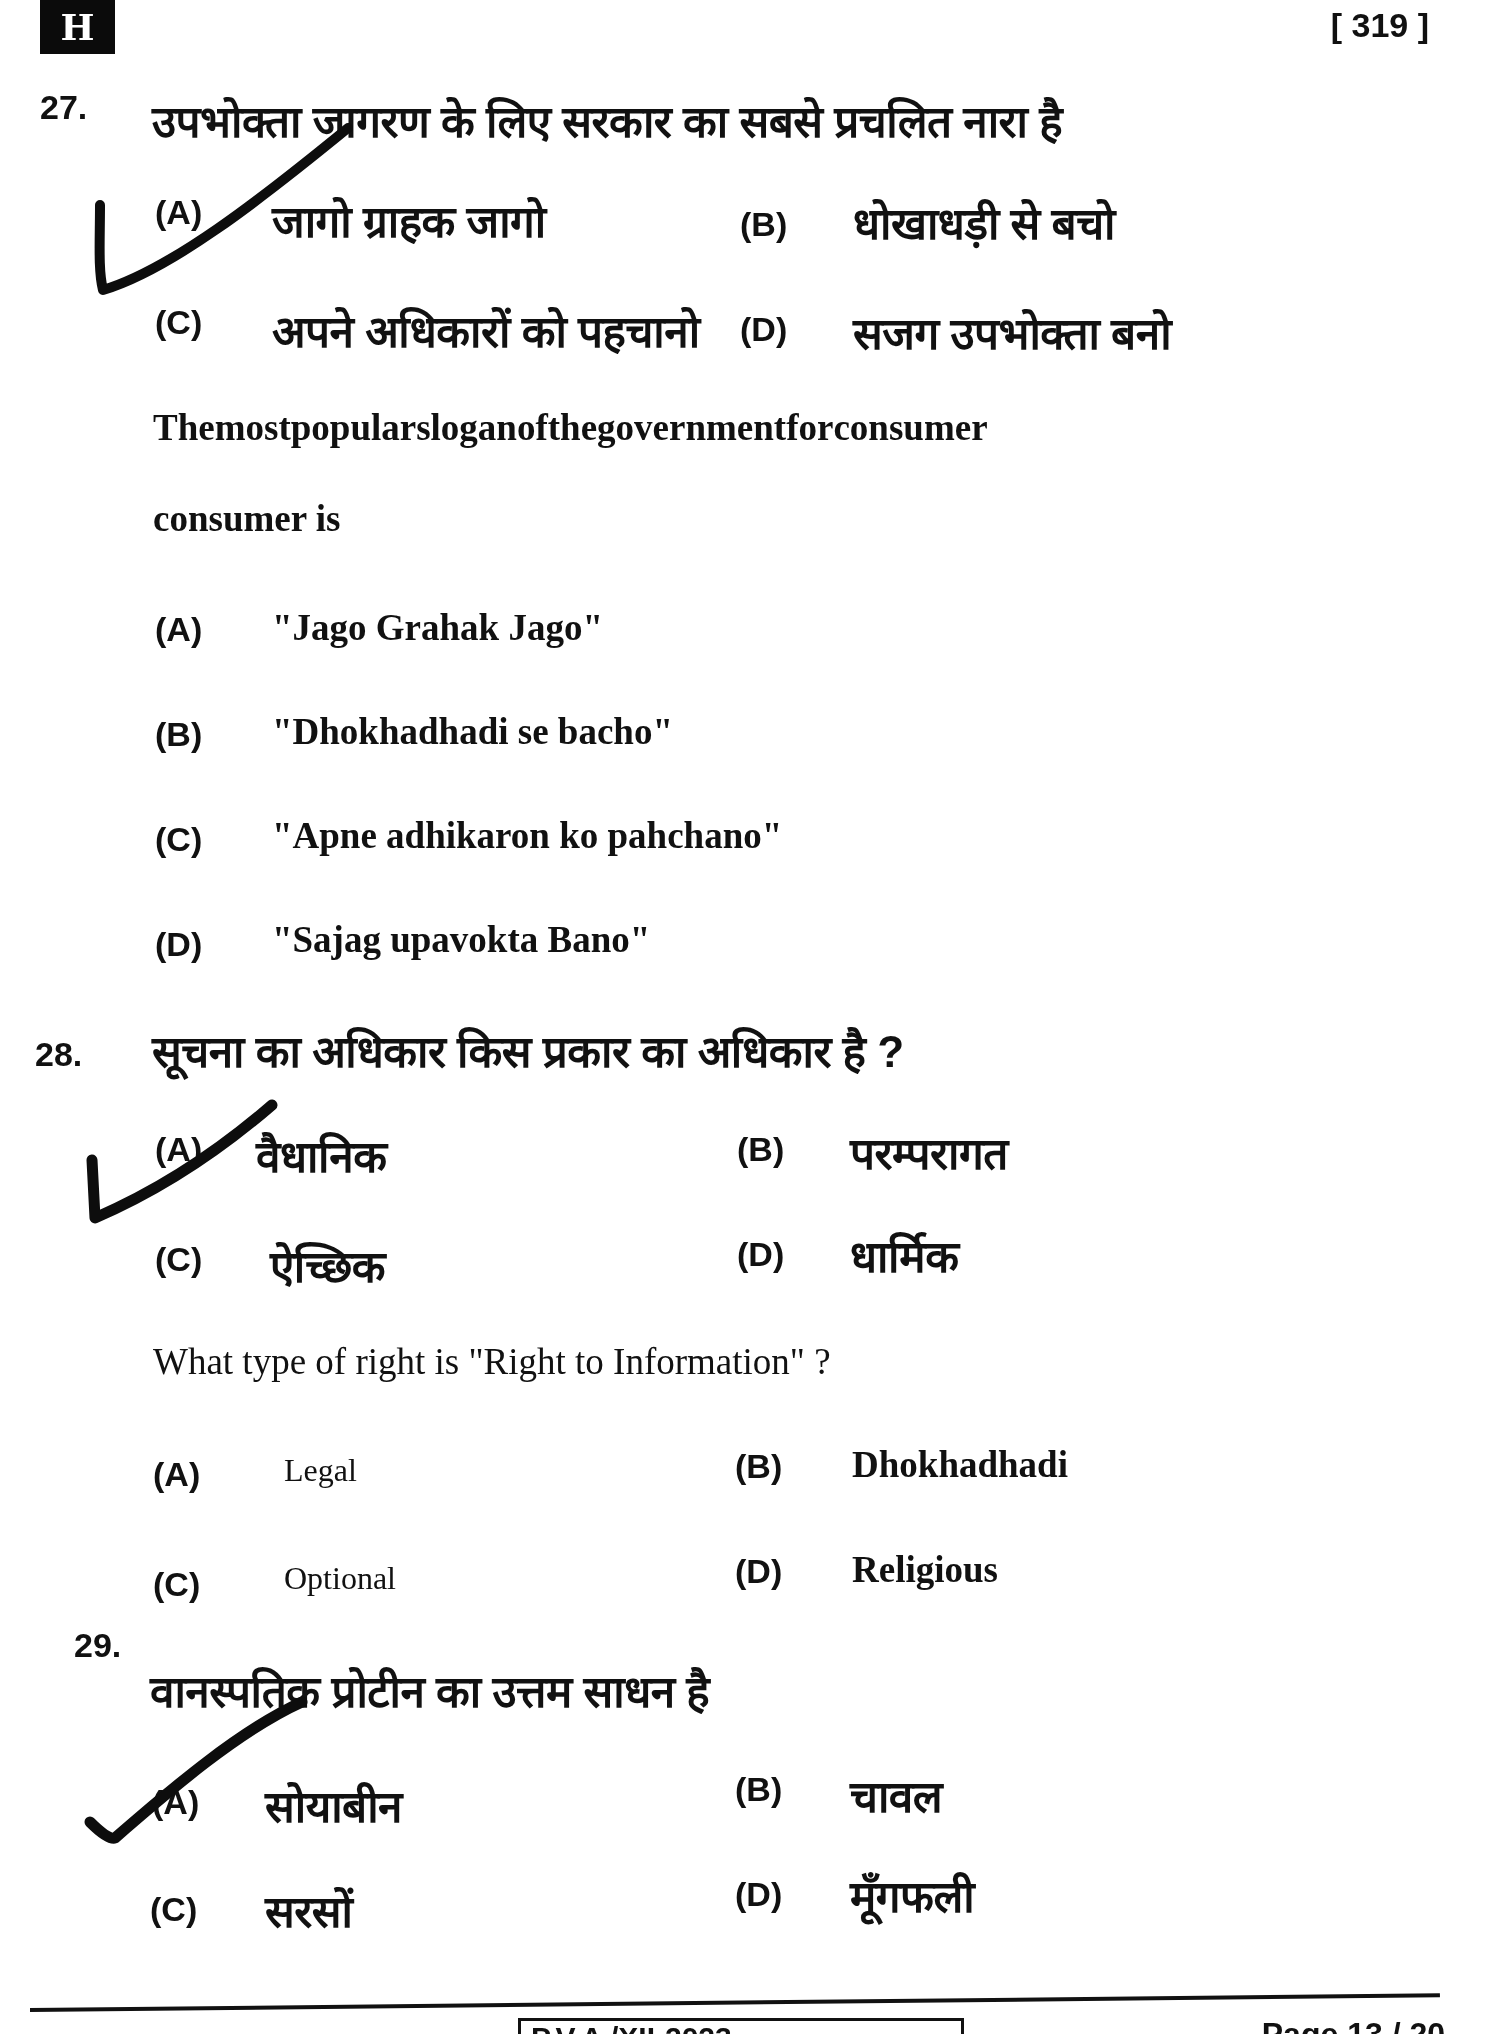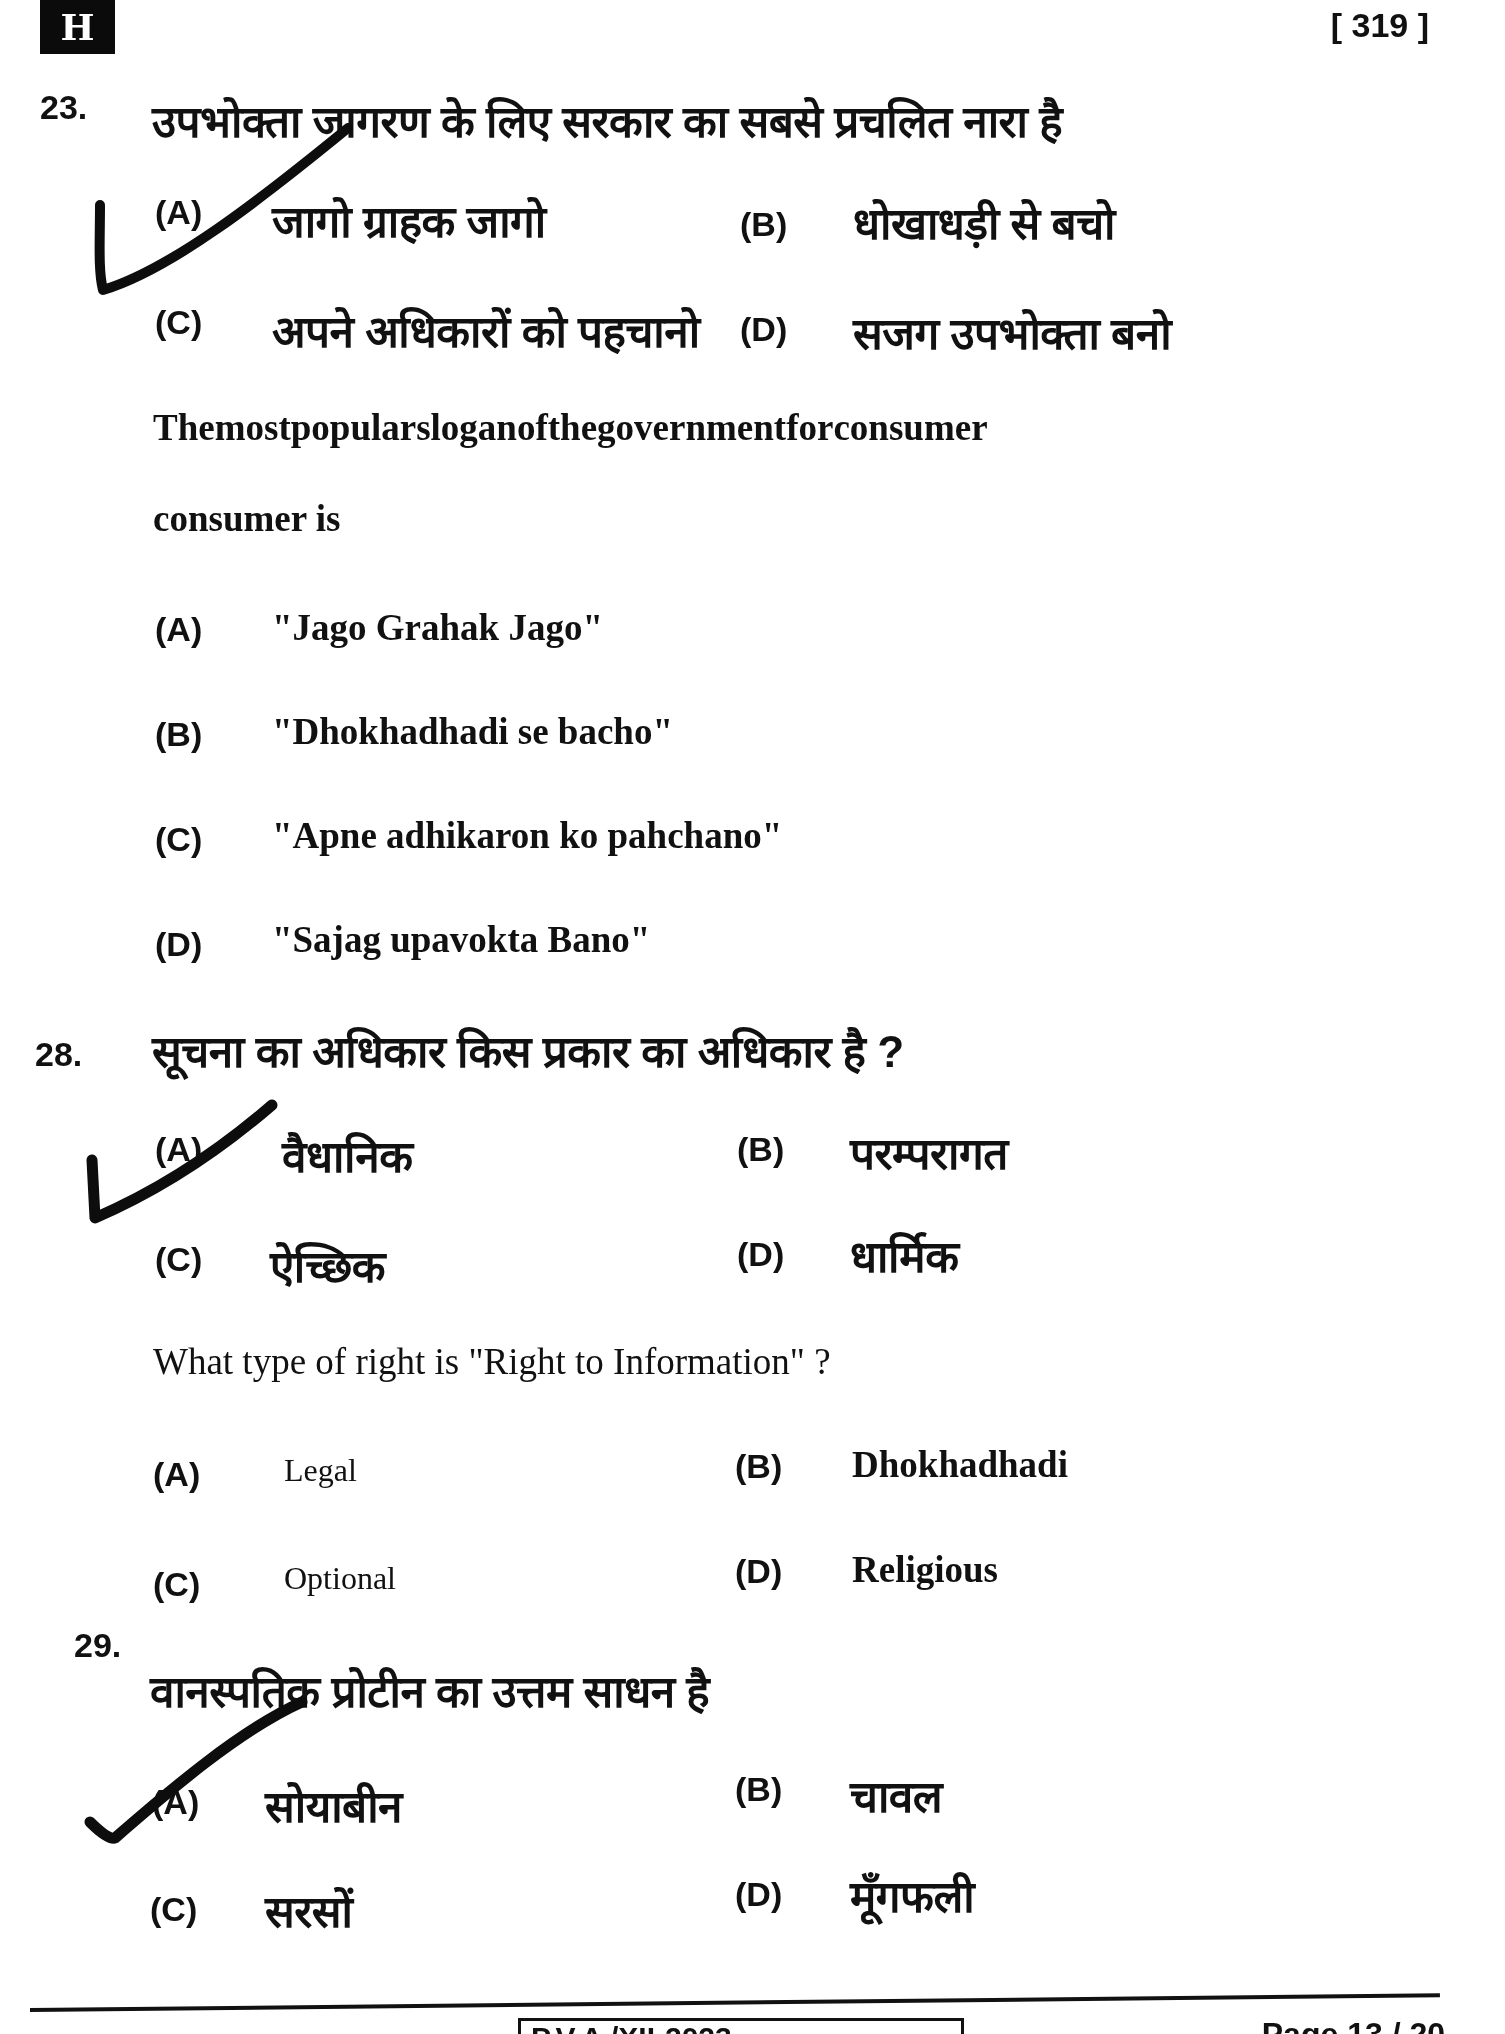--- a/index.html
+++ b/index.html
@@ -25,21 +25,21 @@
 </style>
 </head>
 <body>
 
 <div class="abs hbox">
   <span>H</span>
 </div>
 <div class="abs pageno">[ 319 ]</div>
 
 <section>
-  <div class="abs qnum" style="left:40px;top:88px;">23.</div>
+  <div class="abs qnum" style="left:40px;top:88px;">27.</div>
   <div class="abs hi" style="left:152px;top:90px;">उपभोक्ता जागरण के लिए सरकार का सबसे प्रचलित नारा है</div>
 
   <div class="abs lbl" style="left:155px;top:193px;">(A)</div>
   <div class="abs hi" style="left:272px;top:190px;">जागो ग्राहक जागो</div>
   <div class="abs lbl" style="left:740px;top:205px;">(B)</div>
   <div class="abs hi" style="left:853px;top:192px;">धोखाधड़ी से बचो</div>
 
   <div class="abs lbl" style="left:155px;top:303px;">(C)</div>
   <div class="abs hi" style="left:272px;top:300px;">अपने अधिकारों को पहचानो</div>
   <div class="abs lbl" style="left:740px;top:310px;">(D)</div>
@@ -66,21 +66,21 @@
   <div class="abs en" style="left:272px;top:814px;">"Apne adhikaron ko pahchano"</div>
   <div class="abs lbl" style="left:155px;top:925px;">(D)</div>
   <div class="abs en" style="left:272px;top:918px;">"Sajag upavokta Bano"</div>
 </section>
 
 <section>
   <div class="abs qnum" style="left:35px;top:1035px;">28.</div>
   <div class="abs hi" style="left:152px;top:1020px;">सूचना का अधिकार किस प्रकार का अधिकार है ?</div>
 
   <div class="abs lbl" style="left:155px;top:1130px;">(A)</div>
-  <div class="abs hi" style="left:282px;top:1125px;">वैधानिक</div>
+  <div class="abs hi" style="left:256px;top:1125px;">वैधानिक</div>
   <div class="abs lbl" style="left:737px;top:1130px;">(B)</div>
   <div class="abs hi" style="left:850px;top:1122px;">परम्परागत</div>
 
   <div class="abs lbl" style="left:155px;top:1240px;">(C)</div>
   <div class="abs hi" style="left:270px;top:1235px;">ऐच्छिक</div>
   <div class="abs lbl" style="left:737px;top:1235px;">(D)</div>
   <div class="abs hi" style="left:850px;top:1225px;">धार्मिक</div>
 
   <div class="abs stem-en" style="left:153px;top:1340px;font-weight:normal;">What type of right is "Right to Information" ?</div>
 

